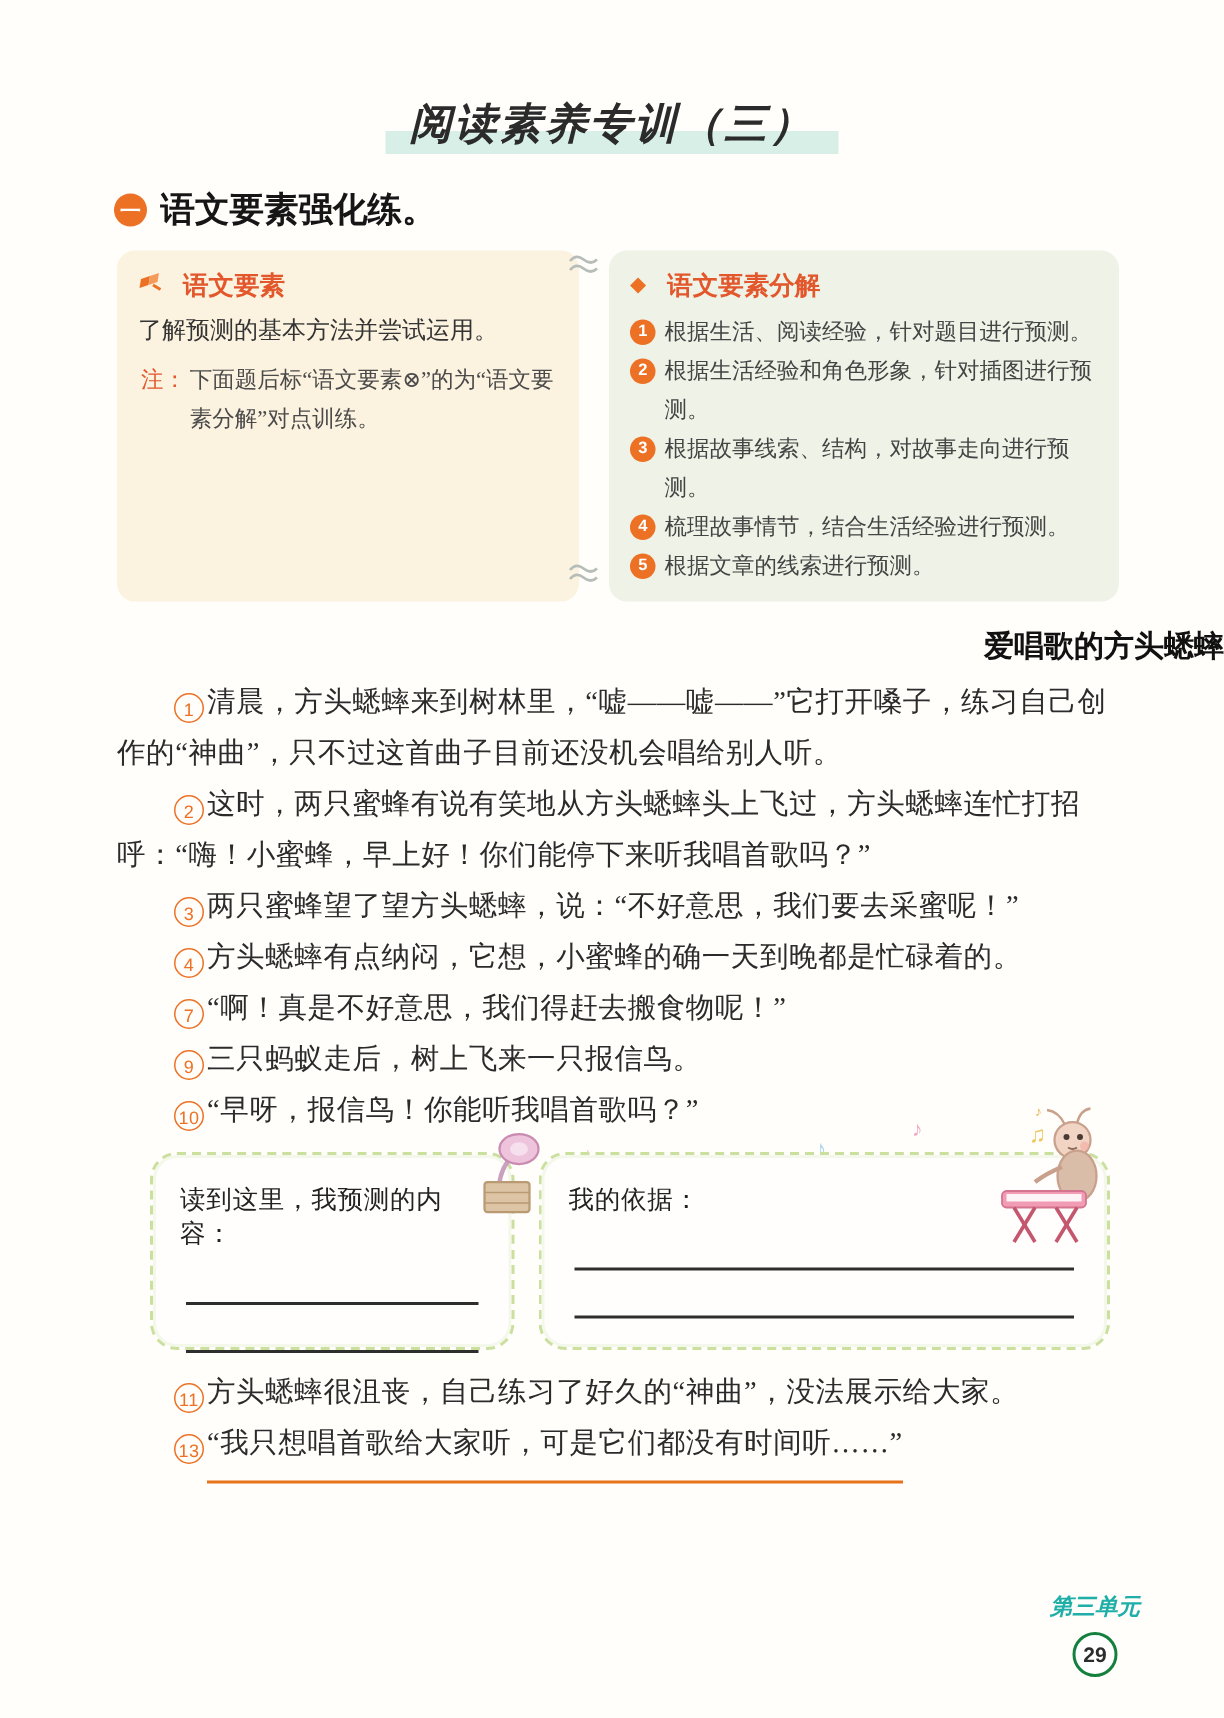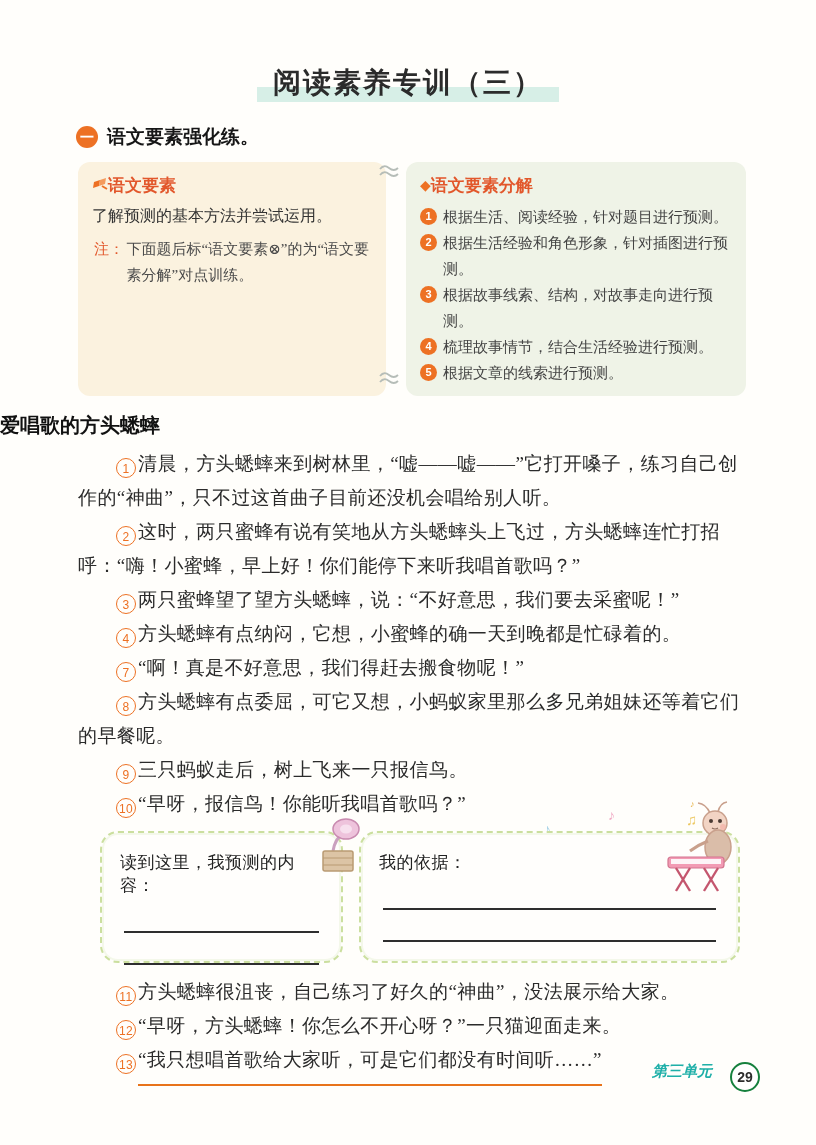--- a/index.html
+++ b/index.html
@@ -7,52 +7,52 @@
     --cream:#FBF2DF; --sage:#EFF3E7; --green-border:#CBDF9F;
     --ink:#2b2b2b;
     --serif:"Liberation Serif","DejaVu Serif",serif;
     --sans:"Liberation Sans","DejaVu Sans",sans-serif;
   }
   html,body{margin:0;padding:0;background:#fff;}
   .page{position:relative;width:816px;height:1145px;background:#fffefb;overflow:hidden;
         font-family:var(--serif);color:var(--ink);}
 
   
-  .title-row{padding-top:64px;text-align:center;}
+  .title-row{padding-top:64px;text-align:center;font-style:italic;}
   .main-title{display:inline-block;font-family:var(--serif);font-weight:900;font-size:28px;
     letter-spacing:2px;padding:0 16px 2px;
     background:linear-gradient(180deg,rgba(0,0,0,0) 58%,#d7efe7 58%,#d7efe7 96%,rgba(0,0,0,0) 96%);}
 
   
   .section-row{margin:20px 0 0 76px;display:flex;align-items:center;gap:9px;}
   .sec-circle{width:22px;height:22px;border-radius:50%;background:var(--orange);color:#fff;
     font-family:var(--sans);font-weight:700;font-size:14px;display:flex;align-items:center;
     justify-content:center;line-height:1;}
-  .sec-label{font-family:var(--sans);font-weight:700;font-size:19px;color:#161616;}
+  .sec-label{font-family:var(--sans);font-weight:700;font-size:23px;color:#161616;}
 
   
   .boxes-row{position:relative;margin:12px 70px 0 78px;display:flex;gap:20px;}
   .info-box{border-radius:12px;padding:12px 14px 10px;box-sizing:border-box;min-height:164px;}
   .box-cream{background:var(--cream);width:308px;flex:0 0 308px;}
   .box-sage{background:var(--sage);flex:1;}
-  .box-head{display:flex;align-items:center;gap:0;margin-bottom:7px;}
+  .box-head{display:flex;align-items:center;gap:14px;margin-bottom:7px;}
   .box-head-label{font-family:var(--sans);font-weight:700;font-size:17px;color:var(--orange-deep);}
   .box-body{font-family:var(--sans);font-size:16px;color:#333;line-height:24px;margin-bottom:8px;}
   .note{position:relative;padding-left:2.3em;font-size:15px;line-height:26px;color:#4a4a4a;}
   .note-label{position:absolute;left:2px;top:0;color:var(--orange-deep);}
   .dec-item{display:flex;align-items:flex-start;gap:6px;line-height:26px;font-size:15px;color:#444;}
   .dec-num{flex:0 0 17px;width:17px;height:17px;margin-top:4px;border-radius:50%;
     background:var(--orange);color:#fff;font-family:var(--sans);font-weight:700;font-size:11px;
     display:flex;align-items:center;justify-content:center;line-height:1;}
   .diamond-icon{color:var(--orange);font-size:14px;}
   .swirl{position:absolute;left:300px;color:#b6bdb8;}
   .swirl.top{top:2px;} .swirl.bottom{bottom:6px;}
 
   
-  .story-title{margin-top:16px;text-align:left;font-family:Liberation Mono, monospace;
+  .story-title{margin-top:16px;text-align:right;font-family:Liberation Mono, monospace;
     font-weight:700;font-size:20px;color:#111;}
   .story{margin:8px 70px 0 78px;font-size:19px;line-height:34px;letter-spacing:0.4px;}
   .para{margin:0;text-indent:2em;}
   .cnum{display:inline-block;width:20px;height:20px;border:1.5px solid var(--orange);
     border-radius:50%;color:var(--orange);font-family:var(--sans);font-size:12px;line-height:20px;
     text-align:center;text-indent:0;vertical-align:-3px;margin-right:2px;box-sizing:border-box;}
   .ul-orange{border-bottom:2.5px solid #E8731A;padding-bottom:14px;}
 
   
   .answer-area{position:relative;margin:10px 76px 0 100px;display:flex;gap:16px;height:132px;}
@@ -61,21 +61,21 @@
     padding:18px 18px 14px;box-shadow:inset 0 0 0 2px #f4f8ea;}
   .ans-left{flex:0 0 243px;}
   .ans-right{flex:1;}
   .ans-label{font-size:17px;color:#222;letter-spacing:0.5px;}
   .ans-line{border-bottom:2px solid #2e2e2e;height:0;margin:0 4px;}
   .ans-line.l1{margin-top:34px;} .ans-line.l2{margin-top:30px;}
   .music-note{position:absolute;font-family:var(--sans);pointer-events:none;}
   .deco{position:absolute;pointer-events:none;}
 
   
-  .footer{position:absolute;right:56px;top:1062px;display:flex;align-items:flex-start;gap:18px;}
+  .footer{position:absolute;right:56px;top:1062px;display:flex;align-items:center;gap:7px;flex-direction:column;}
   .footer-unit{font-style:italic;font-weight:700;font-family:var(--sans);
     font-size:15px;color:var(--teal);}
   .page-badge{width:26px;height:26px;border-radius:50%;background:#fff;border:2px solid #15803d;
     color:#2c2c2c;font-family:var(--sans);font-weight:700;font-size:14px;display:flex;
     align-items:center;justify-content:center;}
 </style>
 </head>
 <body>
 
 <div class="page">
@@ -152,21 +152,20 @@
   </div>
 
   <div class="story-title">爱唱歌的方头蟋蟀</div>
 
   <div class="story" id="story-p1">
       <p class="para"><span class="cnum">1</span><span>清晨，方头蟋蟀来到树林里，“嘘——嘘——”它打开嗓子，练习自己创作的“神曲”，只不过这首曲子目前还没机会唱给别人听。</span></p>
       <p class="para"><span class="cnum">2</span><span>这时，两只蜜蜂有说有笑地从方头蟋蟀头上飞过，方头蟋蟀连忙打招呼：“嗨！小蜜蜂，早上好！你们能停下来听我唱首歌吗？”</span></p>
       <p class="para"><span class="cnum">3</span><span>两只蜜蜂望了望方头蟋蟀，说：“不好意思，我们要去采蜜呢！”</span></p>
       <p class="para"><span class="cnum">4</span><span>方头蟋蟀有点纳闷，它想，小蜜蜂的确一天到晚都是忙碌着的。</span></p>
       <p class="para"><span class="cnum">7</span><span>“啊！真是不好意思，我们得赶去搬食物呢！”</span></p>
-      <p class="para"><span class="cnum">8</span><span>方头蟋蟀有点委屈，可它又想，小蚂蚁家里那么多兄弟姐妹还等着它们的早餐呢。</span></p>
       <p class="para"><span class="cnum">9</span><span>三只蚂蚁走后，树上飞来一只报信鸟。</span></p>
       <p class="para"><span class="cnum">10</span><span>“早呀，报信鸟！你能听我唱首歌吗？”</span></p>
     </div>
 
   <div class="answer-area">
     <span class="music-note" style="left:288px;top:-6px;color:#f0a9c4;font-size:15px;">♪</span>
     <span class="music-note" style="left:443px;top:-10px;color:#a9d3e8;font-size:16px;">♪</span>
     <span class="music-note" style="left:508px;top:-24px;color:#f0a9c4;font-size:14px;">♪</span>
     <span class="music-note" style="left:556px;top:2px;color:#f2a0b8;font-size:16px;">♫</span>
     <span class="music-note" style="left:586px;top:-20px;color:#ecc75f;font-size:15px;">♫</span>
@@ -210,21 +209,20 @@
           <line x1="30" y1="69" x2="16" y2="92" stroke="#c4566e" stroke-width="2.4"></line>
           <line x1="44" y1="69" x2="58" y2="92" stroke="#c4566e" stroke-width="2.4"></line>
           <line x1="58" y1="69" x2="44" y2="92" stroke="#c4566e" stroke-width="2.4"></line>
         </svg>
       </span>
     </div>
   </div>
 
   <div class="story" id="story-p2" style="margin-top:12px;">
       <p class="para"><span class="cnum">11</span><span>方头蟋蟀很沮丧，自己练习了好久的“神曲”，没法展示给大家。</span></p>
-      <p class="para"><span class="cnum">12</span><span>“早呀，方头蟋蟀！你怎么不开心呀？”一只猫迎面走来。</span></p>
       <p class="para"><span class="cnum">13</span><span class="ul-orange">“我只想唱首歌给大家听，可是它们都没有时间听……”</span></p>
     </div>
 
   <div class="footer">
     <span class="footer-unit">第三单元</span>
     <span class="page-badge">29</span>
   </div>
 
 </div>
 

